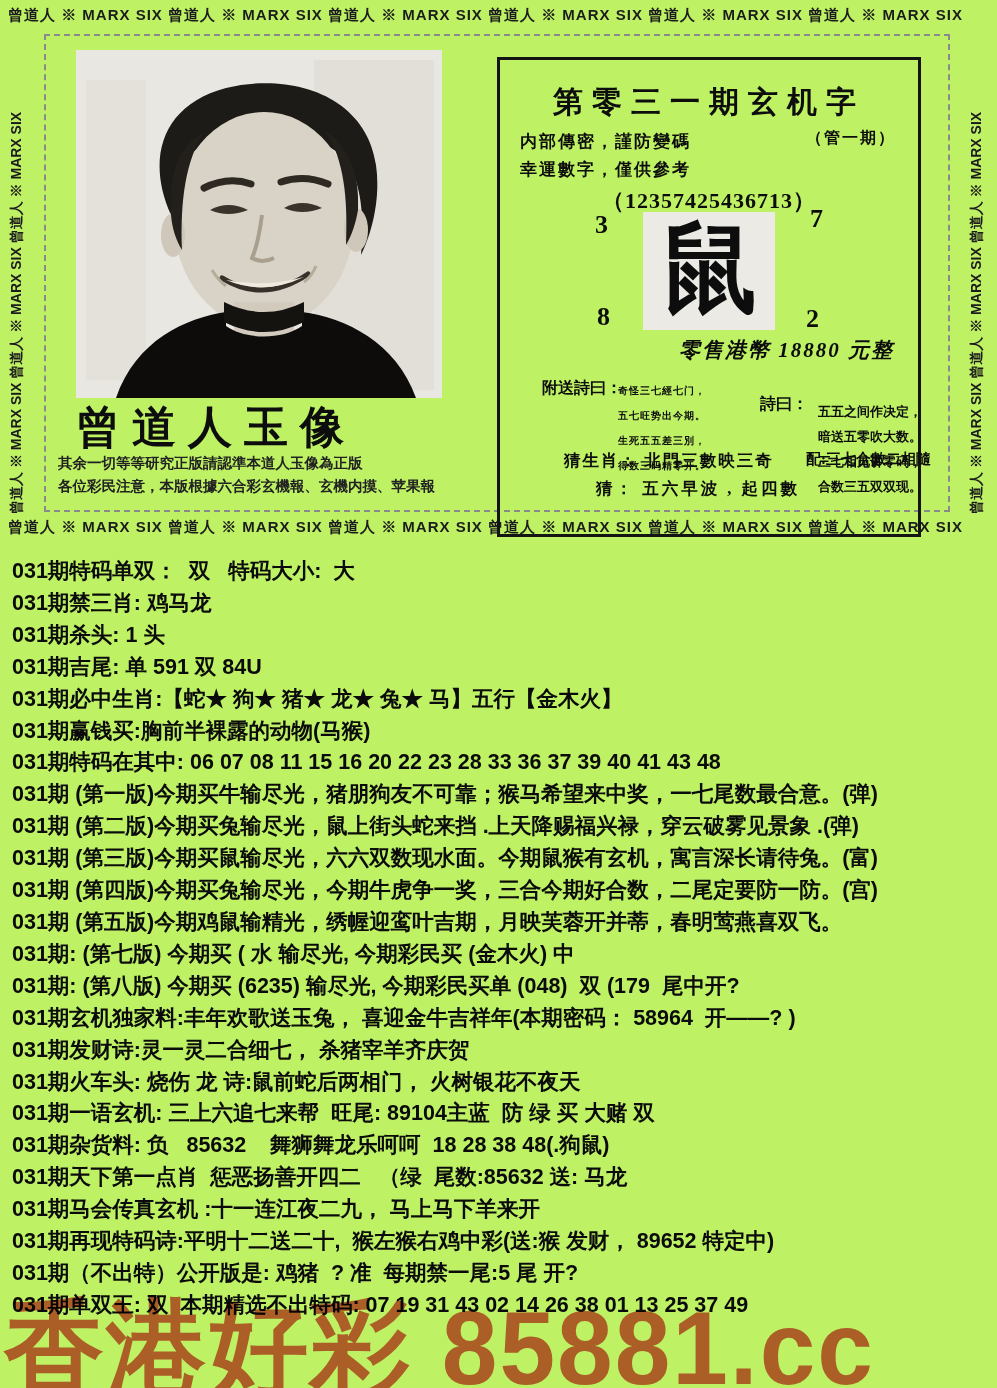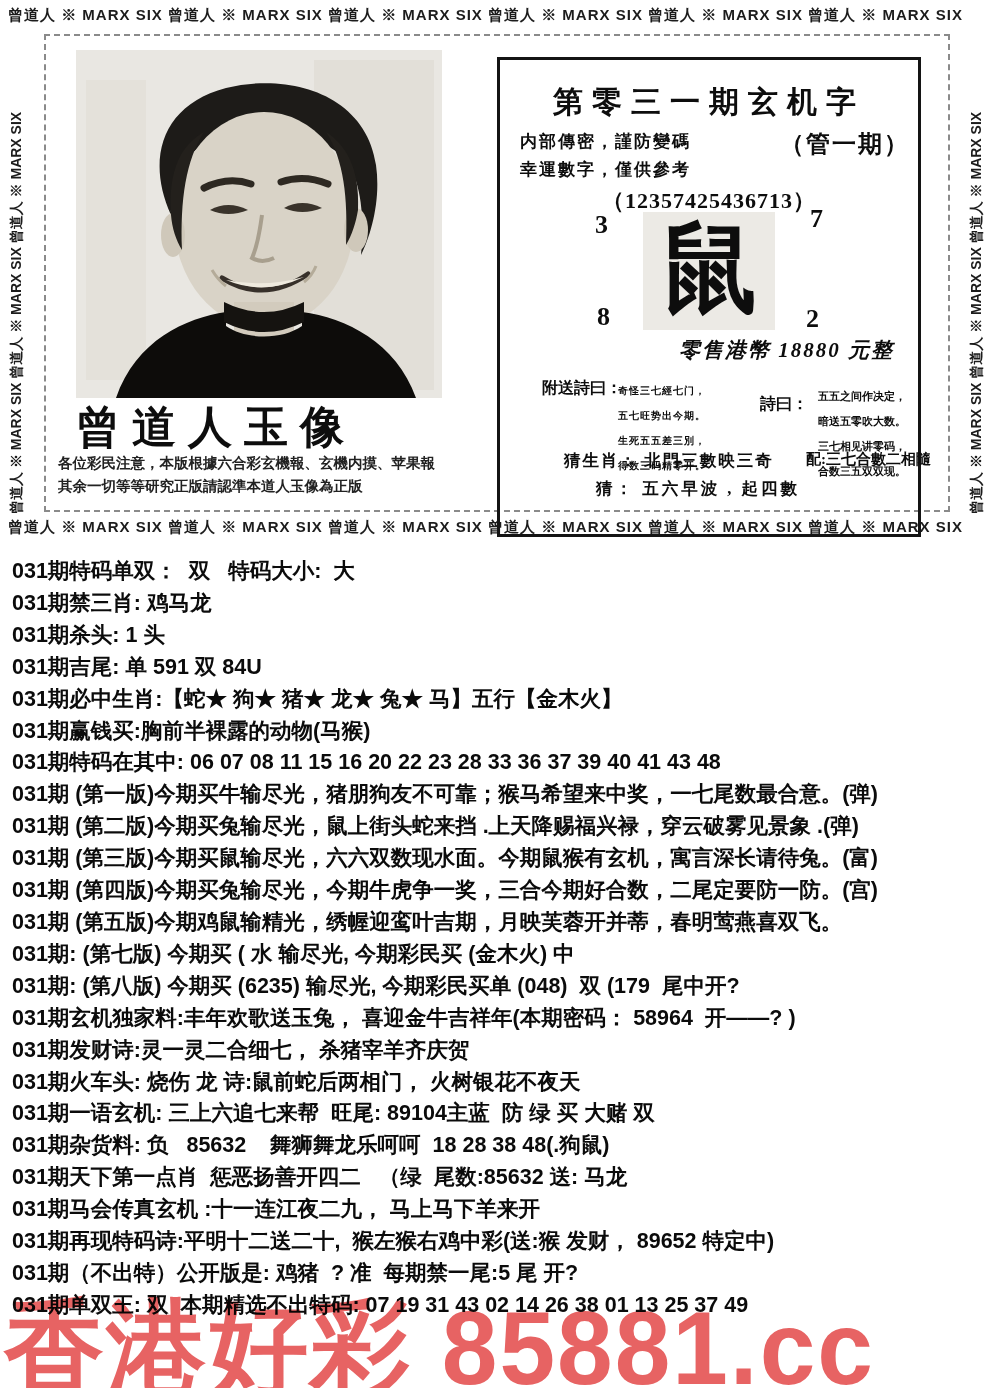--- a/index.html
+++ b/index.html
@@ -1,16 +1,16 @@
 <!DOCTYPE html>
 <html><head>
 <meta charset="utf-8">
 <style>
   html,body{margin:0;padding:0;background:#6f6f6f;}
-  .page{position:relative;width:997px;height:1388px;background:#ffffff;overflow:hidden;
+  .page{position:relative;width:997px;height:1388px;background:#bef264;overflow:hidden;
         font-family:"Liberation Sans",sans-serif;color:#111;}
   
   .band-h{position:absolute;left:8px;right:8px;height:26px;font-weight:bold;font-size:15px;
           white-space:nowrap;overflow:hidden;letter-spacing:1px;color:#1c1c1c;}
   .band-top{top:6px;}
   .band-bottom{top:518px;}
   .vband{position:absolute;width:470px;height:26px;font-weight:bold;font-size:14px;
          white-space:nowrap;overflow:hidden;transform-origin:0 0;transform:rotate(-90deg);color:#1c1c1c;}
   .vband-left{left:8px;top:514px;}
   .vband-right{left:968px;top:514px;}
@@ -19,34 +19,34 @@
   .photo{position:absolute;left:76px;top:50px;width:366px;height:348px;background:#e8e6e1;}
   .photo svg{display:block;width:100%;height:100%;}
   .caption{position:absolute;left:76px;top:398px;width:366px;font-size:44px;font-weight:bold;
            letter-spacing:12px;font-family:"Liberation Serif",serif;color:#0d0d0d;}
   .notice{position:absolute;left:58px;top:452px;width:410px;font-size:14.5px;font-weight:bold;line-height:23px;color:#222;}
   
   .panel{position:absolute;left:497px;top:57px;width:424px;height:480px;border:3px solid #141414;
          box-sizing:border-box;font-family:"Liberation Serif",serif;color:#0d0d0d;}
   .panel-title{position:absolute;top:22px;left:0;width:100%;text-align:center;font-size:30px;font-weight:bold;letter-spacing:9px;}
   .p-sub{position:absolute;top:70px;left:20px;font-size:17px;font-weight:bold;letter-spacing:2px;}
-  .p-sub-r{position:absolute;top:68px;right:8px;font-size:24px;font-weight:bold;letter-spacing:2px;}
+  .p-sub-r{position:absolute;top:68px;right:22px;font-size:16px;font-weight:bold;letter-spacing:2px;}
   .p-line2{position:absolute;top:98px;left:20px;font-size:17px;font-weight:bold;letter-spacing:2px;}
   .p-lucky{position:absolute;top:126px;left:0;width:100%;text-align:center;font-size:22px;font-weight:bold;letter-spacing:1px;}
   .zwrap{position:absolute;top:152px;left:50%;transform:translateX(-50%);width:232px;height:118px;}
   .zchar{position:absolute;left:50%;top:0;transform:translateX(-50%);width:132px;height:118px;background:#eceae5;
          font-size:98px;line-height:114px;text-align:center;font-weight:bold;}
   .znum{position:absolute;font-size:26px;font-weight:bold;}
   .znum-tl{left:2px;top:-2px;}  .znum-tr{right:2px;top:-8px;}
   .znum-bl{left:4px;bottom:-2px;} .znum-br{right:6px;bottom:-4px;}
   .p-price{position:absolute;top:276px;right:24px;font-size:21px;font-weight:bold;letter-spacing:2px;font-style:italic;}
   .poem-label-l{position:absolute;top:318px;left:42px;font-size:16px;font-weight:bold;}
   .poem-l{position:absolute;top:318px;left:118px;font-size:10px;font-weight:bold;line-height:25px;letter-spacing:1px;}
   .poem-label-r{position:absolute;top:324px;left:260px;font-size:16px;font-weight:bold;margin-top:10px;}
-  .poem-r{position:absolute;top:324px;left:318px;font-size:11px;font-weight:bold;line-height:25px;}
+  .poem-r{position:absolute;top:340px;left:318px;font-size:13px;font-weight:bold;line-height:25px;font-family:Liberation Mono, monospace;}
   .poem-line{white-space:nowrap;}
   .guess1{position:absolute;top:390px;left:64px;font-size:16.5px;font-weight:bold;letter-spacing:2px;white-space:nowrap;}
   .match{position:absolute;top:390px;left:282px;font-size:15px;font-weight:bold;white-space:nowrap;margin-left:24px;}
   .guess2{position:absolute;top:418px;left:96px;font-size:16.5px;font-weight:bold;letter-spacing:3px;white-space:nowrap;}
   
   .body-lines{position:absolute;left:12px;top:556px;width:982px;font-size:21.5px;font-weight:bold;
               line-height:31.9px;color:#0b0b0b;}
   .bline{white-space:pre;overflow:hidden;}
   
   .watermark{position:absolute;left:4px;top:1280px;width:992px;font-size:100px;font-weight:bold;color:#e13b3b;
@@ -97,22 +97,22 @@
       <rect x="158" y="252" width="60" height="36" fill="#d2cbbd"></rect>
 
       <path d="M40,348 C60,290 110,268 150,262 L150,276 C170,290 206,290 226,276 L226,262
                C270,268 320,292 340,348 Z" fill="#0d0c0a"></path>
       <rect x="148" y="252" width="80" height="26" rx="10" fill="#15130ف" opacity="0"></rect>
       <path d="M148,252 Q188,272 228,252 L228,272 Q188,292 148,272 Z" fill="#151310"></path>
     </svg>
   </div>
   <div class="caption">曾道人玉像</div>
   <div class="notice">
+    <div>其余一切等等研究正版請認準本道人玉像為正版</div>
     <div>各位彩民注意，本版根據六合彩玄機報、玄機内摸、苹果報</div>
-    <div>其余一切等等研究正版請認準本道人玉像為正版</div>
   </div>
 
   <div class="panel">
     <div class="panel-title">第零三一期玄机字</div>
     <div class="p-sub">内部傳密，謹防變碼</div>
     <div class="p-sub-r">（管一期）</div>
     <div class="p-line2">幸運數字，僅供參考</div>
     <div class="p-lucky">（12357425436713）</div>
     <div class="zwrap">
       <span class="znum znum-tl">3</span>

